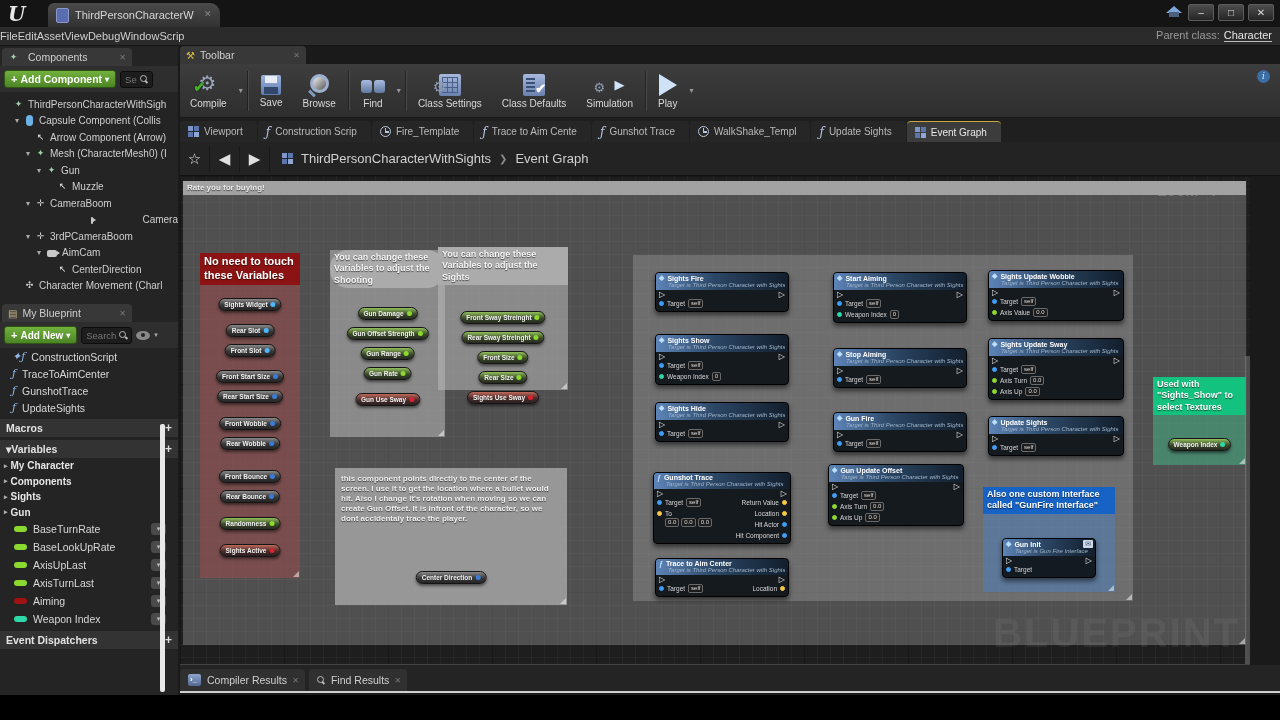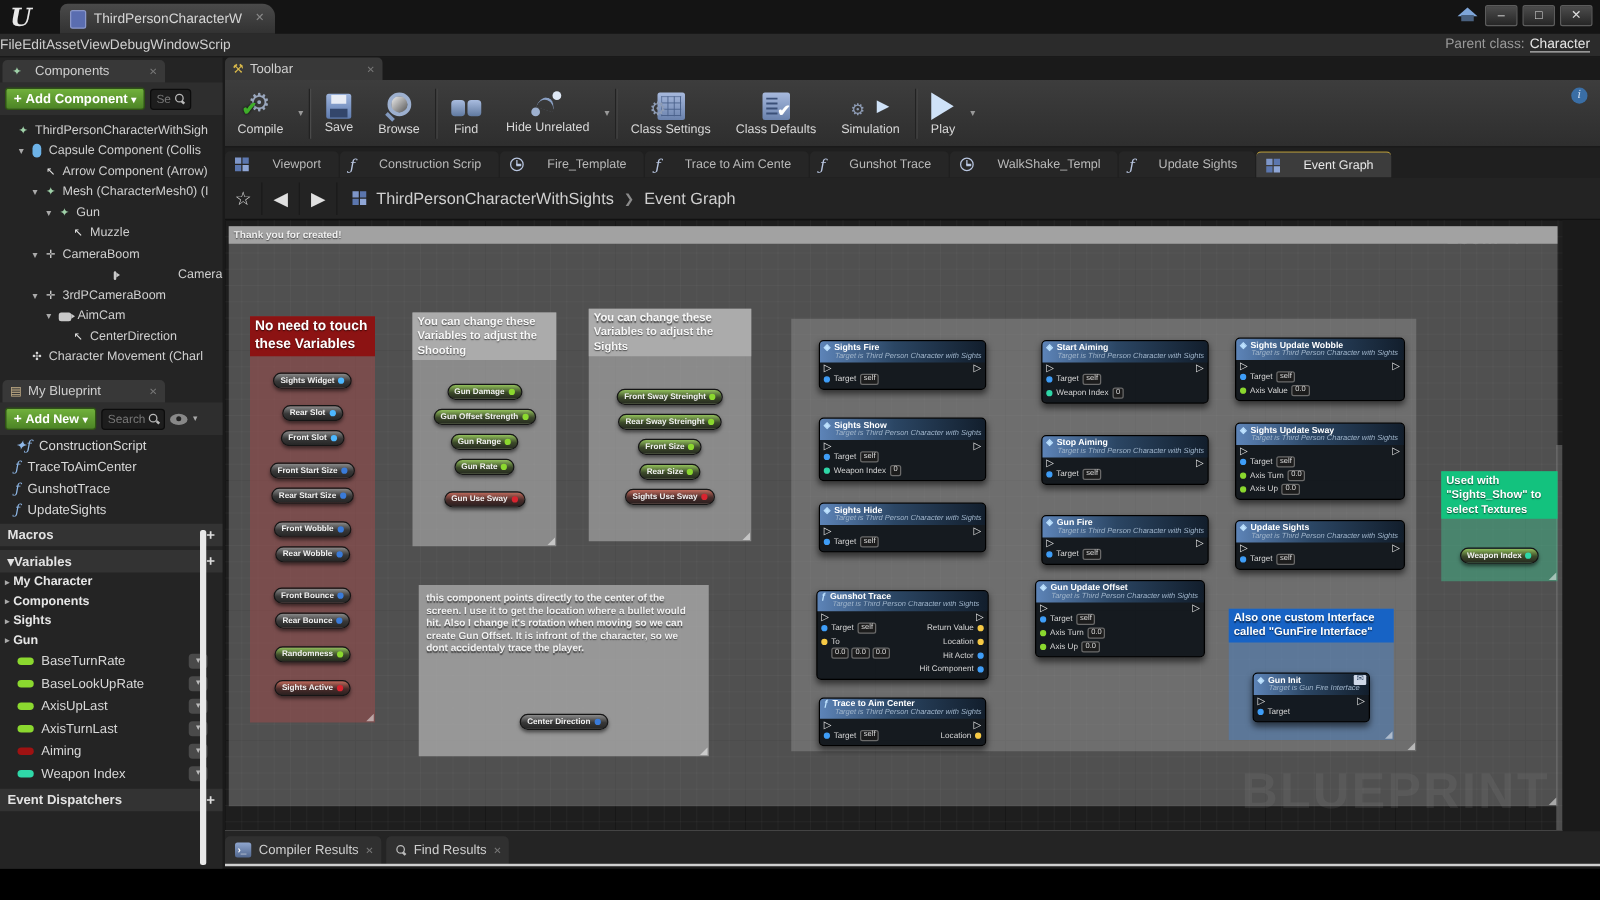--- a/index.html
+++ b/index.html
@@ -132,21 +132,21 @@
     color:#222; font-size:10.5px; font-weight:bold; border-radius:2px; padding:2px 8px; }
   #debug-wrap { display:flex; flex-direction:column; align-items:center; gap:2px; margin-left:6px; }
   #debug-label { color:#cfcfcf; font-size:10px; }
   .info-circ { position:absolute; right:10px; top:6px; width:13px; height:13px; border-radius:50%;
     background:#3a6ea5; color:#cfe0f5; text-align:center; font-size:9px; line-height:13px;
     font-family:"DejaVu Serif",serif; font-style:italic; }
 
   
   #doctabs { position:absolute; left:180px; top:118px; width:1100px; height:24px; background:#1f1f1f;
     display:flex; align-items:flex-end; }
-  .doctab { height:21px; display:flex; align-items:center; gap:19px; padding:0 14px 0 8px;
+  .doctab { height:21px; display:flex; align-items:center; gap:5px; padding:0 14px 0 8px;
     color:#b9b9b9; font-size:10px; background:#262626; border-radius:4px 4px 0 0; margin-right:1px;
     white-space:nowrap; position:relative; }
   .doctab.active { background:#3c3c3c; color:#e8e8e8; border-top:1px solid #c8a83a; }
   .dt-grid { width:11px; height:11px; flex:none;
     background:
       linear-gradient(#7e96c9,#7e96c9) 0 0/5px 5px no-repeat,
       linear-gradient(#5b76ae,#5b76ae) 6px 0/5px 5px no-repeat,
       linear-gradient(#5b76ae,#5b76ae) 0 6px/5px 5px no-repeat,
       linear-gradient(#8fa6d6,#8fa6d6) 6px 6px/5px 5px no-repeat; }
   .dt-f { color:#b9c6e0; font-family:"DejaVu Serif",serif; font-style:italic; font-size:12px; flex:none; }
@@ -456,28 +456,20 @@
       </div>
       <div class="tb-btn">
         <div class="icon-zoom"></div>
         <span>Browse</span>
       </div>
       <div class="tb-sep"></div>
       <div class="tb-btn">
         <div class="icon-binoc"></div>
         <span>Find</span>
       </div>
-      <div class="tb-btn">
-        <div class="icon-hide">
-          <i></i>
-          <i></i>
-          <em></em>
-        </div>
-        <span>Hide Unrelated</span>
-      </div>
       <span class="tb-caret">▾</span>
       <div class="tb-sep"></div>
       <div class="tb-btn">
         <div class="icon-doc grid">
           <span class="gearov">⚙</span>
         </div>
         <span>Class Settings</span>
       </div>
       <div class="tb-btn">
         <div class="icon-doc lines">
@@ -547,21 +539,21 @@
       <span>Event Graph</span>
     </div>
   </div>
 
   <div id="canvas">
     <div id="zoom-label">Zoom -4</div>
     <div id="watermark">BLUEPRINT</div>
     <div id="canvas-scroll-v"></div>
   <div class="bp-comment" style="left: 3px; top: 5px; width: 1063px; height: 464px;">
         <div class="bpc-body" style="top: 0px; background: rgba(150, 150, 150, 0.42);"></div>
-        <div class="bpc-header" style="background: rgb(162, 162, 162); color: rgb(240, 240, 240); font-size: 8px; position: relative;">Thank you for created!</div>
+        <div class="bpc-header" style="background: rgb(162, 162, 162); color: rgb(240, 240, 240); font-size: 8px; position: relative;">Rate you for buying!</div>
         <div class="bpc-resize"></div>
       </div>
       <div class="bp-comment" style="left: 453px; top: 79px; width: 500px; height: 346px;">
         <div class="bpc-body" style="top: 0px; background: rgba(200, 200, 200, 0.25);"></div>
         <div class="bpc-resize"></div>
       </div>
       <div class="bp-comment" style="left: 20px; top: 77px; width: 100px; height: 325px;">
         <div class="bpc-body" style="top: 0px; background: rgba(155, 75, 75, 0.55);"></div>
         <div class="bpc-header" style="background: rgb(140, 19, 19); color: rgb(255, 255, 255); font-size: 11px; position: relative;">No need to touch these Variables</div>
         <div class="bpc-resize"></div>
@@ -605,21 +597,21 @@
           <span class="plabel">Randomness</span>
           <span class="pdot" style="background: rgb(139, 216, 47);"></span>
         </div>
         <div class="bp-pill red" style="top: 291px;">
           <span class="plabel">Sights Active</span>
           <span class="pdot" style="background: rgb(216, 36, 47);"></span>
         </div>
       </div>
       <div class="bp-comment" style="left: 150px; top: 74px; width: 115px; height: 187px;">
         <div class="bpc-body" style="top: 0px; background: rgba(185, 185, 185, 0.55);"></div>
-        <div class="bpc-header" style="background: rgb(171, 171, 171); color: rgb(248, 248, 248); font-size: 9px; position: relative;">You can change these Variables to adjust the Shooting</div>
+        <div class="bpc-header" style="background: rgb(171, 171, 171); color: rgb(248, 248, 248); font-size: 9px; position: relative; border-radius: 18px;">You can change these Variables to adjust the Shooting</div>
         <div class="bpc-resize"></div>
         <div class="bp-pill green" style="top: 57px;">
           <span class="plabel">Gun Damage</span>
           <span class="pdot" style="background: rgb(139, 216, 47);"></span>
         </div>
         <div class="bp-pill green" style="top: 77px;">
           <span class="plabel">Gun Offset Strength</span>
           <span class="pdot" style="background: rgb(139, 216, 47);"></span>
         </div>
         <div class="bp-pill green" style="top: 97px;">
@@ -628,21 +620,21 @@
         </div>
         <div class="bp-pill green" style="top: 117px;">
           <span class="plabel">Gun Rate</span>
           <span class="pdot" style="background: rgb(139, 216, 47);"></span>
         </div>
         <div class="bp-pill red" style="top: 143px;">
           <span class="plabel">Gun Use Sway</span>
           <span class="pdot" style="background: rgb(216, 36, 47);"></span>
         </div>
       </div>
-      <div class="bp-comment" style="left: 291px; top: 71px; width: 130px; height: 186px;">
+      <div class="bp-comment" style="left: 258px; top: 71px; width: 130px; height: 143px;">
         <div class="bpc-body" style="top: 0px; background: rgba(185, 185, 185, 0.55);"></div>
         <div class="bpc-header" style="background: rgb(171, 171, 171); color: rgb(248, 248, 248); font-size: 9px; position: relative;">You can change these Variables to adjust the Sights</div>
         <div class="bpc-resize"></div>
         <div class="bp-pill green" style="top: 64px;">
           <span class="plabel">Front Sway Streinght</span>
           <span class="pdot" style="background: rgb(139, 216, 47);"></span>
         </div>
         <div class="bp-pill green" style="top: 84px;">
           <span class="plabel">Rear Sway Streinght</span>
           <span class="pdot" style="background: rgb(139, 216, 47);"></span>

